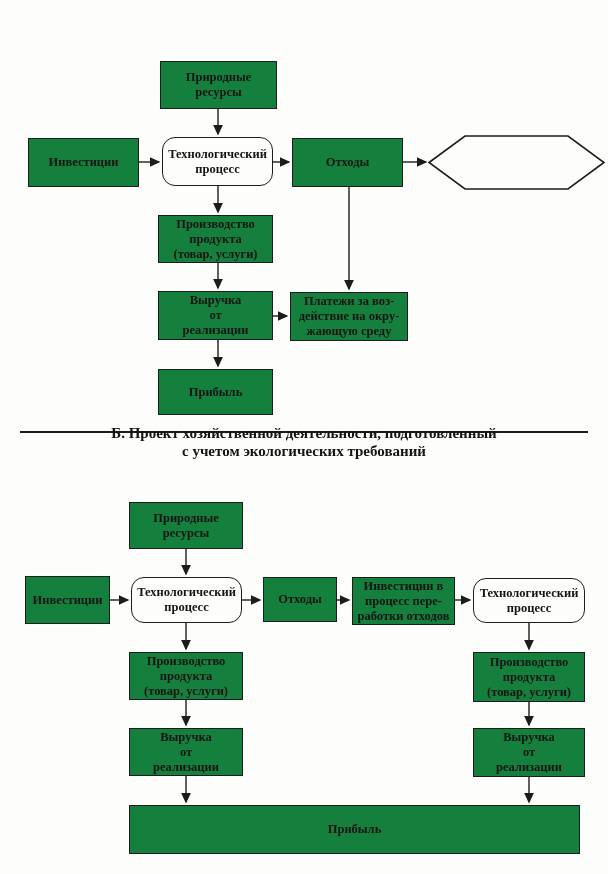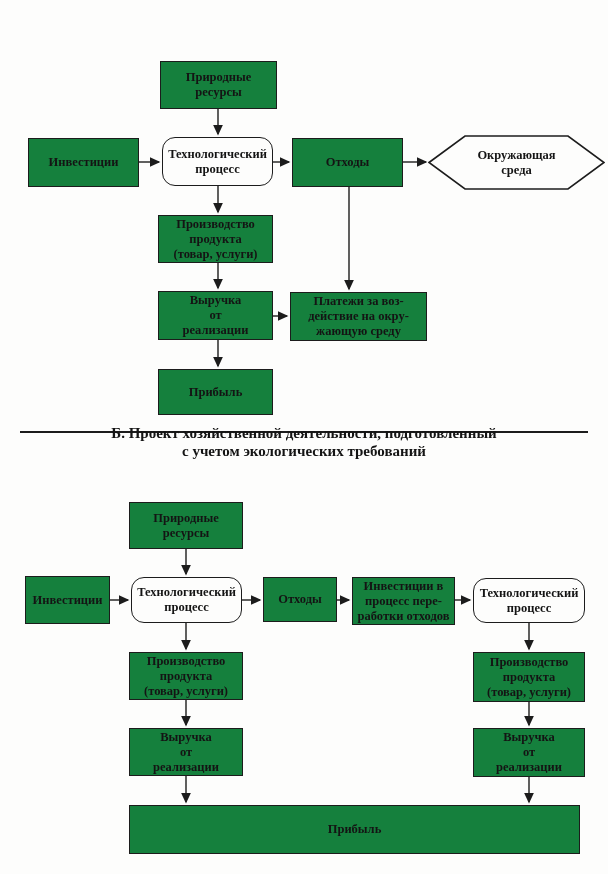--- a/index.html
+++ b/index.html
@@ -87,33 +87,31 @@
 
   <div class="node round" style="left:162px; top:137px; width:111px; height:49px;">Технологический
 процесс</div>
 
   <div class="node rect" style="left:292px; top:138px; width:111px; height:49px;">Отходы</div>
 
   <div class="node hex" style="left:428px; top:135px; width:177px; height:55px;">
     <svg width="177" height="55" viewBox="0 0 177 55">
       <polygon points="1,27.5 37,1 140,1 176,27.5 140,54 37,54" fill="#fdfdfc" stroke="#1c1c1c" stroke-width="1.6"></polygon>
     </svg>
-    <span class="hex-label">Окружающая
-среда</span>
   </div>
 
   <div class="node rect" style="left:158px; top:215px; width:115px; height:48px;">Производство
 продукта
 (товар, услуги)</div>
 
   <div class="node rect" style="left:158px; top:291px; width:115px; height:49px;">Выручка
 от
 реализации</div>
 
-  <div class="node rect" style="left:290px; top:292px; width:137px; height:49px;">Платежи за воз-
+  <div class="node rect" style="left:290px; top:292px; width:118px; height:49px;">Платежи за воз-
 действие на окру-
 жающую среду</div>
 
   <div class="node rect" style="left:158px; top:369px; width:115px; height:46px;">Прибыль</div>
 
   <div class="divider"></div>
 
   <div class="title" style="top:424px;">Б. Проект хозяйственной деятельности, подготовленный
 с учетом экологических требований</div>
 

